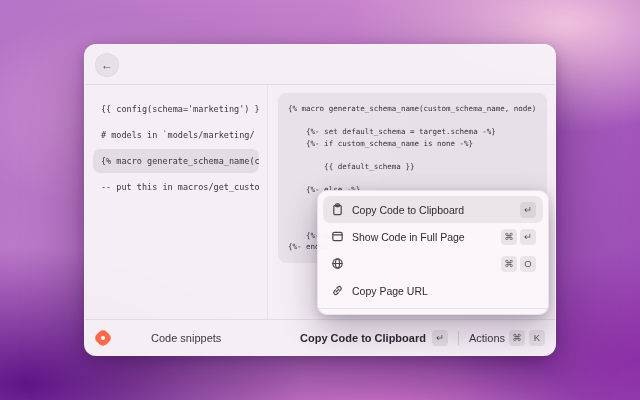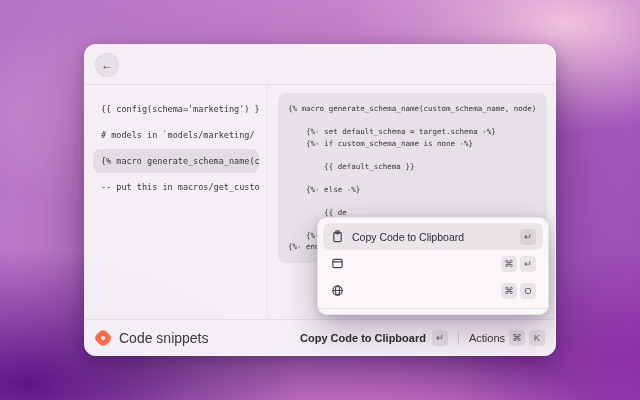--- a/index.html
+++ b/index.html
@@ -138,21 +138,21 @@
   .app-icon { width: 16px; height: 16px; position: relative; flex: 0 0 16px; }
   .app-icon .petal {
     position: absolute; inset: 1px;
     background: #ff694a; border-radius: 5px;
     transform: rotate(45deg);
   }
   .app-icon .dot {
     position: absolute; left: 6px; top: 6px; width: 4px; height: 4px;
     background: #fff; border-radius: 50%;
   }
-  .app-name { font-size: 14px; color: #3c3640; }
+  .app-name { font-size: 11px; color: #3c3640; margin-left: 32px; }
   .footer-right { margin-left: auto; display: flex; align-items: center; gap: 6px; }
   .primary-action { display: flex; align-items: center; gap: 6px; }
   .primary-action .label { font-size: 11px; font-weight: 700; color: #2e2a33; }
   .v-divider { width: 1px; height: 14px; background: rgba(0,0,0,0.14); margin: 0 4px; }
   .actions-btn { display: flex; align-items: center; gap: 4px; }
   .actions-btn .label { font-size: 11px; color: #3c3640; }
 </style>
 </head>
 <body>
 
@@ -208,40 +208,52 @@
         </span>
       </div>
 
       <div class="action-item">
         <span class="a-icon">
           <svg viewBox="0 0 14 14">
               <rect x="2" y="2.5" width="10" height="9" rx="1.5"></rect>
               <line x1="2" y1="5.2" x2="12" y2="5.2"></line>
             </svg>
         </span>
+        <span>Show Code in Full Page</span>
         <span class="keys">
           <span class="keycap">⌘</span>
           <span class="keycap">↵</span>
         </span>
       </div>
 
       <div class="action-item">
         <span class="a-icon">
           <svg viewBox="0 0 14 14">
               <circle cx="7" cy="7" r="5"></circle>
               <ellipse cx="7" cy="7" rx="2.2" ry="5"></ellipse>
               <line x1="2" y1="7" x2="12" y2="7"></line>
             </svg>
         </span>
         <span class="keys">
           <span class="keycap">⌘</span>
           <span class="keycap">O</span>
         </span>
       </div>
 
+      <div class="action-item">
+        <span class="a-icon">
+          <svg viewBox="0 0 14 14">
+              <path d="M6.2 4.6 7.4 3.4 a2.1 2.1 0 0 1 3 3 L9.2 7.6"></path>
+              <path d="M7.8 9.4 6.6 10.6 a2.1 2.1 0 0 1 -3 -3 L4.8 6.4"></path>
+              <line x1="5.6" y1="8.4" x2="8.4" y2="5.6"></line>
+            </svg>
+        </span>
+        <span>Copy Page URL</span>
+        <span class="keys"></span>
+      </div>
 
       <div class="panel-divider"></div>
 
     </div>
 
   </div>
 
   <div class="footer">
     <div class="app-icon">
       <div class="petal"></div>

